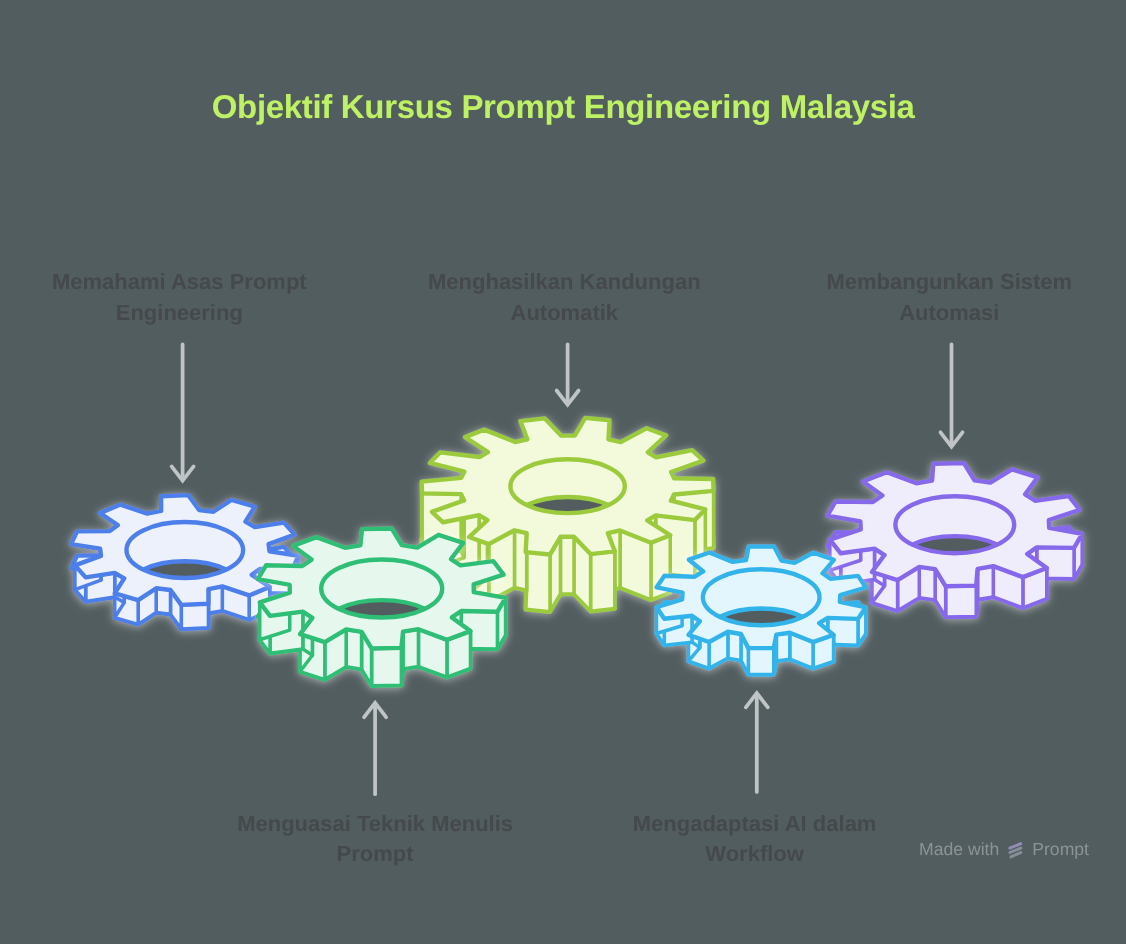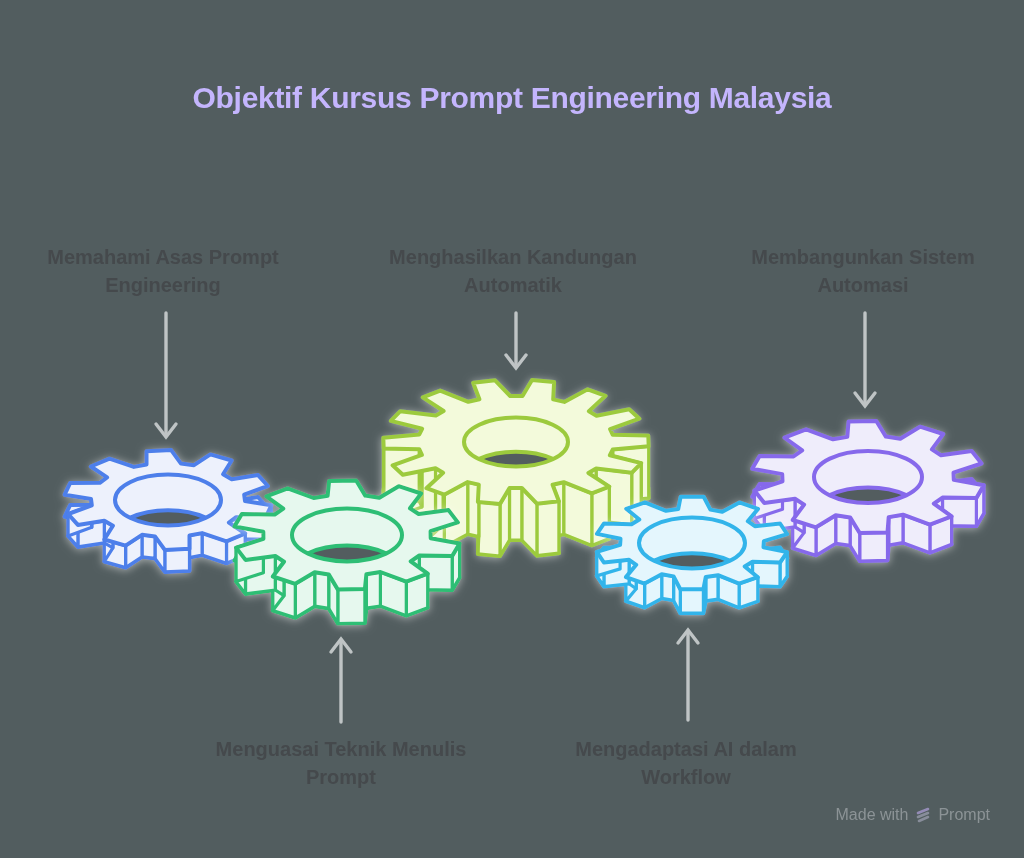--- a/index.html
+++ b/index.html
@@ -8,30 +8,30 @@
   .title{position:absolute;left:0;right:0;top:80px;margin:0;text-align:center;
          font-weight:700;font-size:30px;line-height:36px;letter-spacing:-0.3px;}
   .gear-layer{position:absolute;left:0;top:0;width:1024px;height:858px;}
   .lbl{position:absolute;width:264px;text-align:center;
        font-weight:700;font-size:20px;line-height:28px;}
   .lbl-0{left:31px;top:243px;}
   .lbl-1{left:209px;top:735px;}
   .lbl-2{left:381px;top:243px;}
   .lbl-3{left:554px;top:735px;}
   .lbl-4{left:731px;top:243px;}
-  .watermark{position:absolute;right:34px;top:806px;display:flex;align-items:center;
+  .watermark{position:absolute;right:34px;top:764px;display:flex;align-items:center;
              gap:7px;font-size:16px;font-weight:400;opacity:0.92;}
   .watermark svg{display:block;}
 </style>
 </head>
 <body>
 
 <div class="stage" style="background: rgb(82, 93, 95);">
 
-  <h1 class="title" style="color: #c4b5fd;">Objektif Kursus Prompt Engineering Malaysia</h1>
+  <h1 class="title" style="color: #bef264;">Objektif Kursus Prompt Engineering Malaysia</h1>
 
   <div class="gear-layer" id="gearlayer"><svg width="1024" height="858" viewBox="0 0 1024 858">
         <defs>
           <filter id="glow" x="-30%" y="-30%" width="160%" height="160%">
             <feDropShadow dx="0" dy="1" stdDeviation="4" flood-color="#ffffff" flood-opacity="0.5"></feDropShadow>
           </filter>
         </defs>
         <g stroke="#BFC4C5" stroke-width="3.4" stroke-linecap="round" fill="none">
           <line x1="166" y1="313" x2="166" y2="434"></line>
           <path d="M 156 424 L 166 437 L 176 424"></path>

